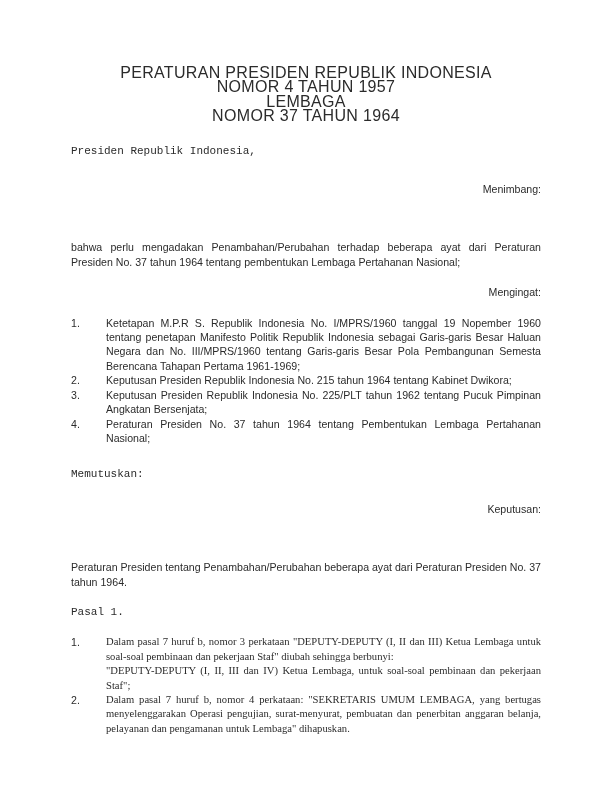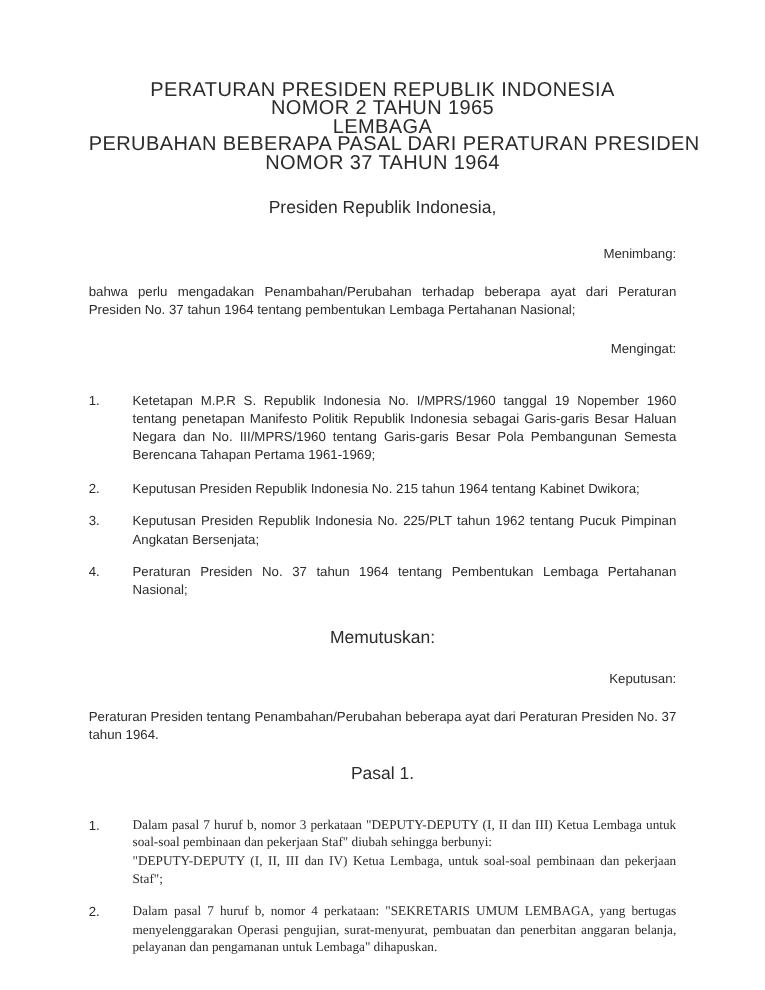--- a/index.html
+++ b/index.html
@@ -34,34 +34,35 @@
     font-size: 16px;
     line-height: 14.4px;
     letter-spacing: 0.02em;
     white-space: nowrap;
   }
   .spacer-16 { height: 16px; }
   .spacer-20 { height: 20px; }
   .spacer-22 { height: 22px; }
   .spacer-24 { height: 24px; }
   .centered {
-    text-align: center;
-    font-size: 14px;
+    font-size: 11px;
     line-height: 14.4px;
+    font-family: Liberation Mono, monospace;
   }
   .label {
     text-align: right;
     font-size: 10.6px;
     line-height: 14.4px;
   }
   .para {
     text-align: justify;
     text-justify: inter-word;
     font-size: 10.6px;
     line-height: 14.4px;
+    margin-top: 28px;
   }
   ol.numlist {
     list-style: none;
     margin: 0;
     padding: 0;
   }
   ol.numlist > li {
     position: relative;
     padding-left: 35px;
     font-size: 10.6px;
@@ -75,35 +76,33 @@
     top: 0;
     width: 22px;
     text-align: left;
     font-size: 10.6px;
     line-height: 14.4px;
   }
   ol.numlist > li > .itxt {
     display: block;
     text-align: justify;
     text-justify: inter-word;
-    margin-top: 12px;
   }
   .itxt .runon { display: block; font-family: Liberation Serif, serif; }
 </style>
 </head>
 <body>
 
 <div class="page">
   <div class="content">
 
     <div>
       <div class="hdr-line">PERATURAN PRESIDEN REPUBLIK INDONESIA</div>
-      <div class="hdr-line">NOMOR 2 TAHUN 1965</div>
+      <div class="hdr-line">NOMOR 4 TAHUN 1957</div>
       <div class="hdr-line">LEMBAGA</div>
-      <div class="hdr-line">PERUBAHAN BEBERAPA PASAL DARI PERATURAN PRESIDEN</div>
       <div class="hdr-line">NOMOR 37 TAHUN 1964</div>
     </div>
 
     <div class="spacer-20"></div>
 
     <div class="centered">Presiden Republik Indonesia,</div>
 
     <div class="spacer-24"></div>
 
     <div class="label">Menimbang:</div>

